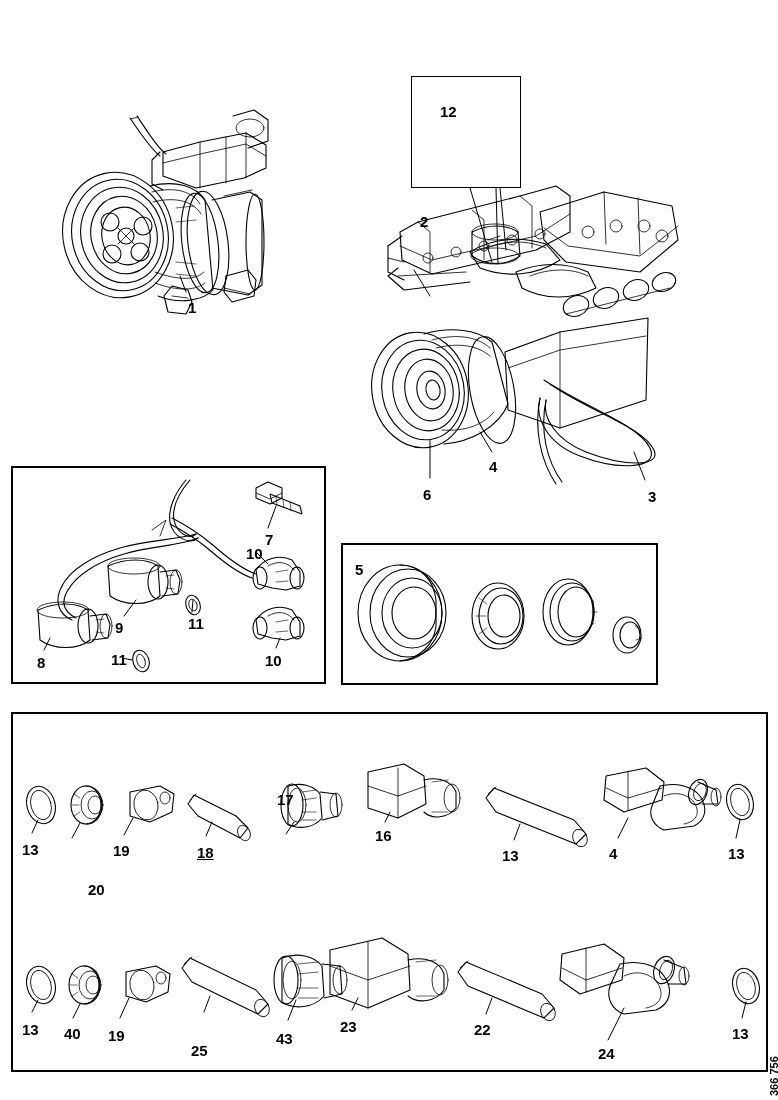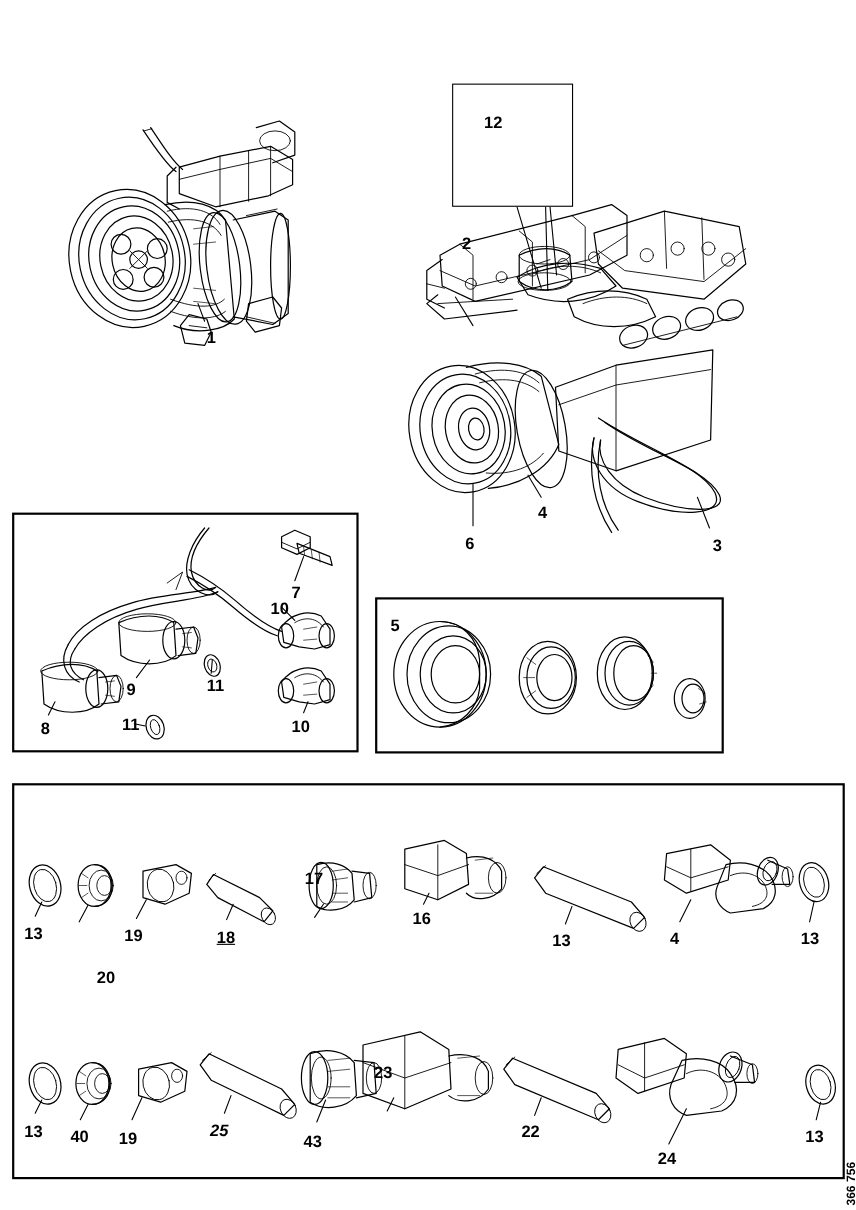--- a/index.html
+++ b/index.html
@@ -443,23 +443,23 @@
       <div class="lbl" style="left: 113px; top: 843px;">19</div>
       <div class="lbl" style="left: 197px; top: 845px; text-decoration: underline;">18</div>
       <div class="lbl" style="left: 277px; top: 792px;">17</div>
       <div class="lbl" style="left: 375px; top: 828px;">16</div>
       <div class="lbl" style="left: 502px; top: 848px;">13</div>
       <div class="lbl" style="left: 609px; top: 846px;">4</div>
       <div class="lbl" style="left: 728px; top: 846px;">13</div>
       <div class="lbl" style="left: 22px; top: 1022px;">13</div>
       <div class="lbl" style="left: 64px; top: 1026px;">40</div>
       <div class="lbl" style="left: 108px; top: 1028px;">19</div>
-      <div class="lbl" style="left: 191px; top: 1021px; font-style: italic;">25</div>
+      <div class="lbl" style="left: 191px; top: 1043px;">25</div>
       <div class="lbl" style="left: 276px; top: 1031px;">43</div>
-      <div class="lbl" style="left: 340px; top: 968px;">23</div>
+      <div class="lbl" style="left: 340px; top: 1019px;">23</div>
       <div class="lbl" style="left: 474px; top: 1022px;">22</div>
       <div class="lbl" style="left: 598px; top: 1046px;">24</div>
       <div class="lbl" style="left: 732px; top: 1026px;">13</div>
     </div>
 
   <div class="figid" id="figure-id" style="left: 768px; top: 1096px;">366 756</div>
 
 </div>
 
 </body></html>

